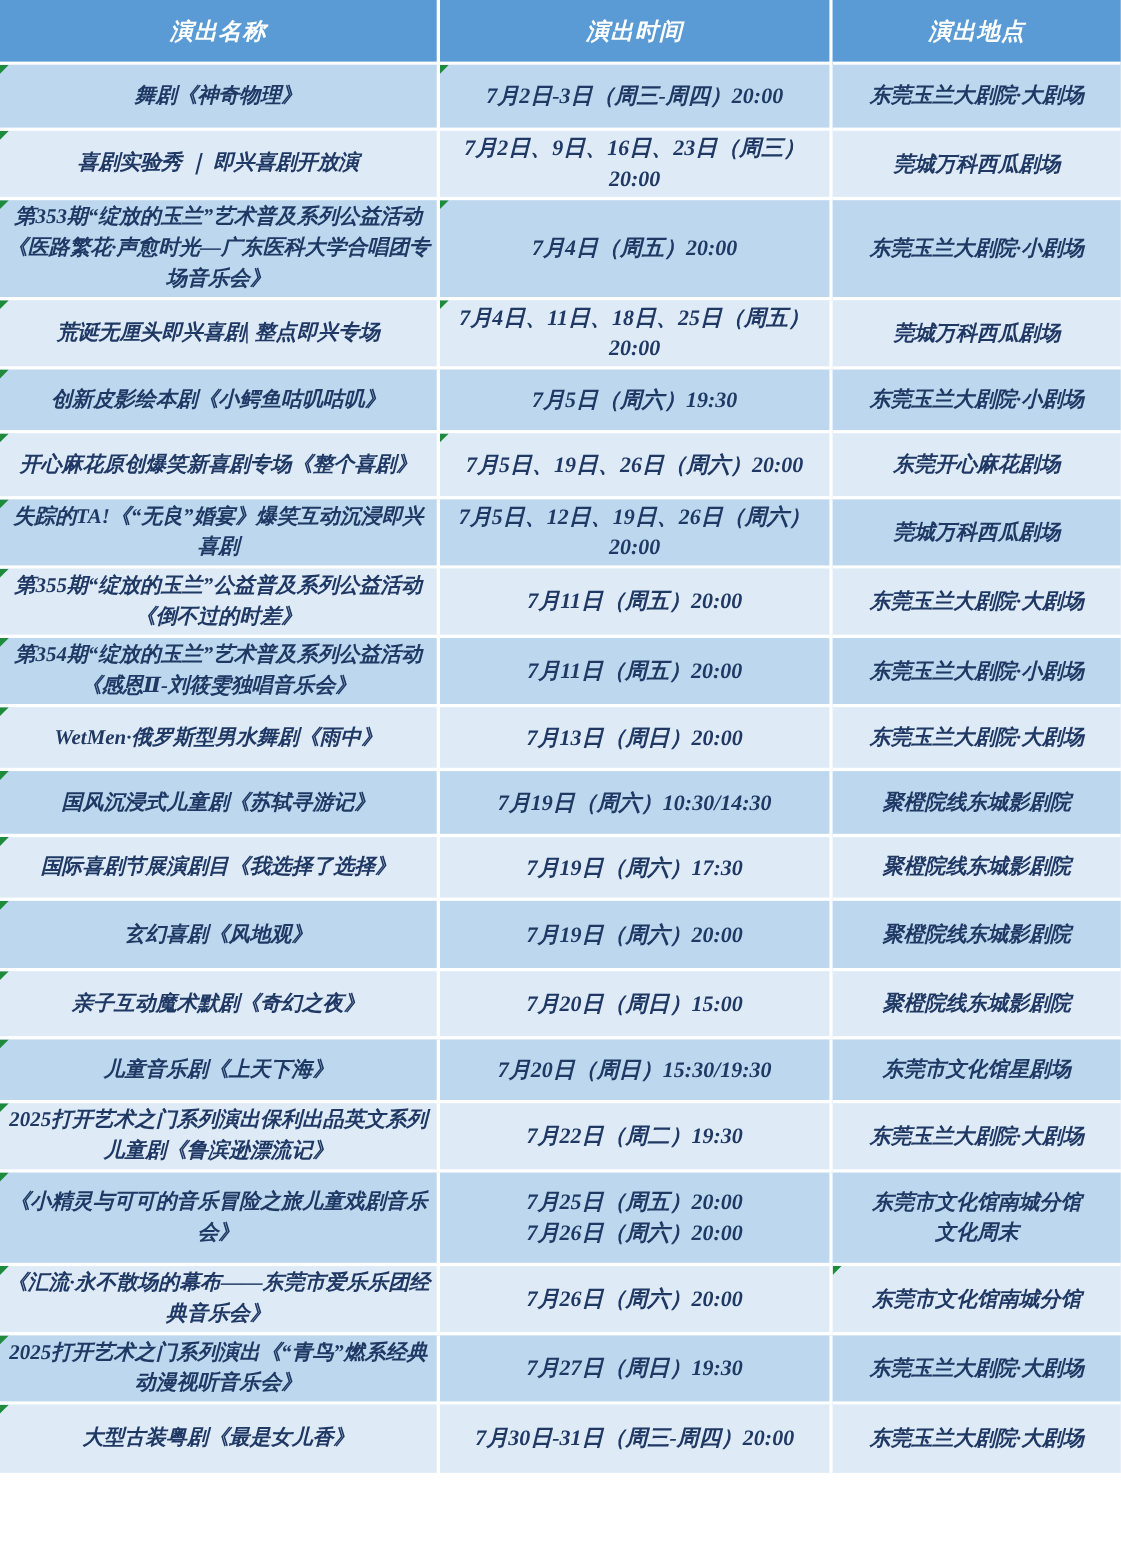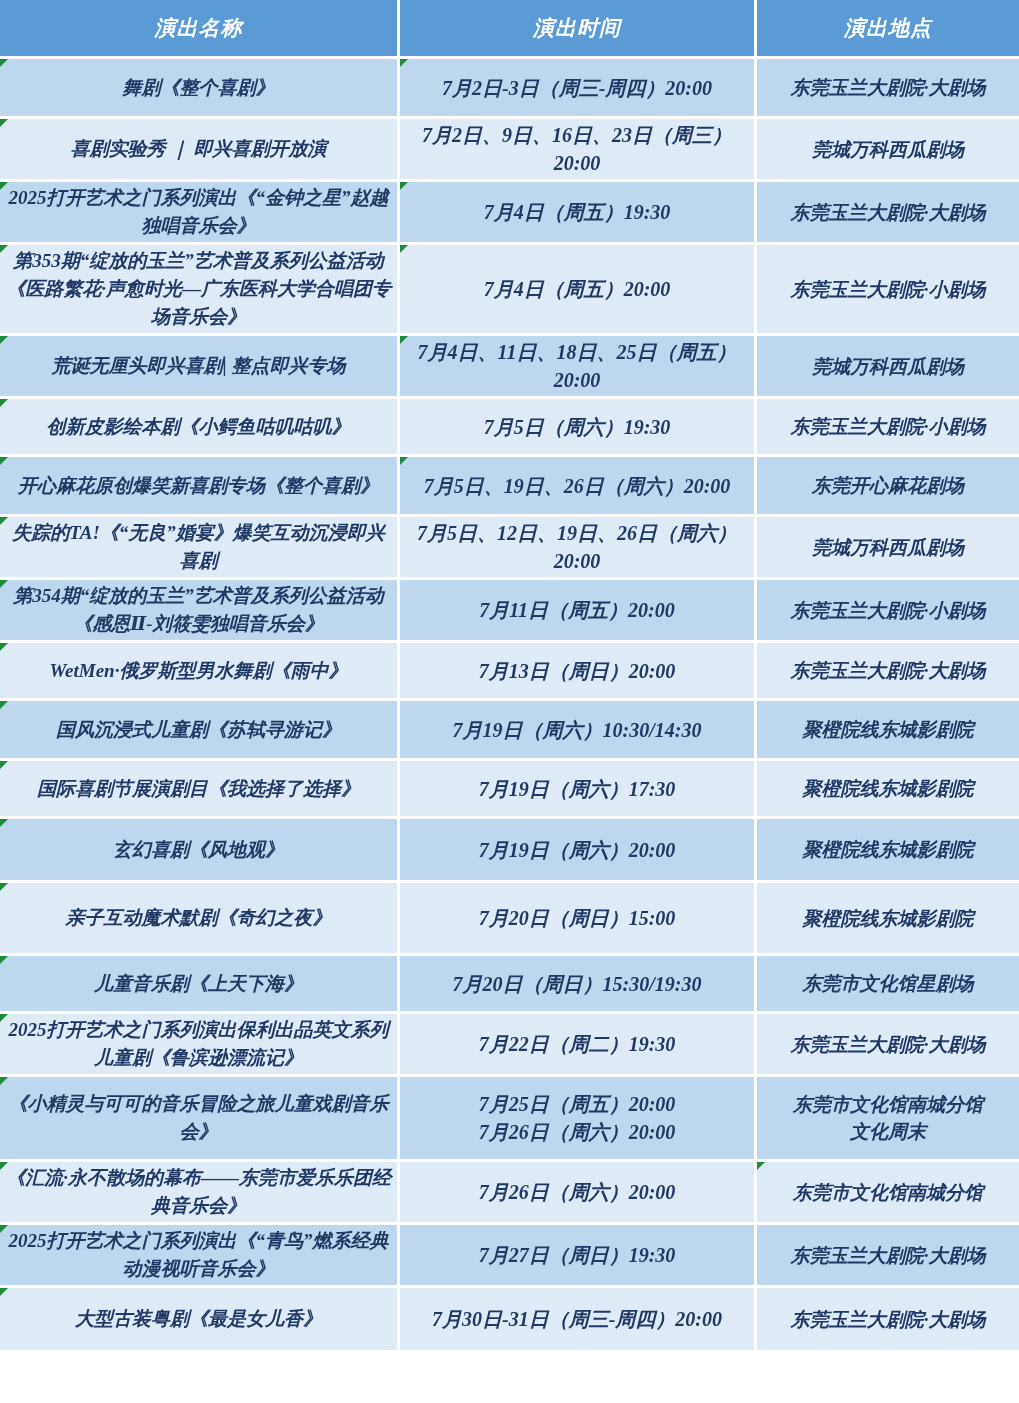--- a/index.html
+++ b/index.html
@@ -63,33 +63,28 @@
     </colgroup>
     <thead>
       <tr>
         <th><span>演出名称</span></th>
         <th><span>演出时间</span></th>
         <th><span>演出地点</span></th>
       </tr>
     </thead>
     <tbody>
       <tr style="height:60px">
-        <td class="c-name"><i class="flag"></i><span>舞剧《整个喜剧》</span></td>
+        <td class="c-name"><i class="flag"></i><span>舞剧《神奇物理》</span></td>
         <td class="c-time"><i class="flag"></i><span>7月2日-3日（周三-周四）20:00</span></td>
         <td class="c-venue"><span>东莞玉兰大剧院·大剧场</span></td>
       </tr>
       <tr style="height:54px">
         <td class="c-name"><i class="flag"></i><span>喜剧实验秀 ｜ 即兴喜剧开放演</span></td>
         <td class="c-time"><span>7月2日、9日、16日、23日（周三）20:00</span></td>
         <td class="c-venue"><span>莞城万科西瓜剧场</span></td>
-      </tr>
-      <tr style="height:58px">
-        <td class="c-name"><i class="flag"></i><span>2025打开艺术之门系列演出《“金钟之星”赵越独唱音乐会》</span></td>
-        <td class="c-time"><i class="flag"></i><span>7月4日（周五）19:30</span></td>
-        <td class="c-venue"><span>东莞玉兰大剧院·大剧场</span></td>
       </tr>
       <tr style="height:84px">
         <td class="c-name"><i class="flag"></i><span>第353期“绽放的玉兰”艺术普及系列公益活动《医路繁花·声愈时光—广东医科大学合唱团专场音乐会》</span></td>
         <td class="c-time"><i class="flag"></i><span>7月4日（周五）20:00</span></td>
         <td class="c-venue"><span>东莞玉兰大剧院·小剧场</span></td>
       </tr>
       <tr style="height:49px">
         <td class="c-name"><i class="flag"></i><span>荒诞无厘头即兴喜剧| 整点即兴专场</span></td>
         <td class="c-time"><i class="flag"></i><span>7月4日、11日、18日、25日（周五）20:00</span></td>
         <td class="c-venue"><span>莞城万科西瓜剧场</span></td>
@@ -102,20 +97,25 @@
       <tr style="height:60px">
         <td class="c-name"><i class="flag"></i><span>开心麻花原创爆笑新喜剧专场《整个喜剧》</span></td>
         <td class="c-time"><i class="flag"></i><span>7月5日、19日、26日（周六）20:00</span></td>
         <td class="c-venue"><span>东莞开心麻花剧场</span></td>
       </tr>
       <tr style="height:57px">
         <td class="c-name"><i class="flag"></i><span>失踪的TA!《“无良”婚宴》爆笑互动沉浸即兴喜剧</span></td>
         <td class="c-time"><span>7月5日、12日、19日、26日（周六）20:00</span></td>
         <td class="c-venue"><span>莞城万科西瓜剧场</span></td>
       </tr>
+      <tr style="height:60px">
+        <td class="c-name"><i class="flag"></i><span>第355期“绽放的玉兰”公益普及系列公益活动《倒不过的时差》</span></td>
+        <td class="c-time"><span>7月11日（周五）20:00</span></td>
+        <td class="c-venue"><span>东莞玉兰大剧院·大剧场</span></td>
+      </tr>
       <tr style="height:61px">
         <td class="c-name"><i class="flag"></i><span>第354期“绽放的玉兰”艺术普及系列公益活动《感恩Ⅱ-刘筱雯独唱音乐会》</span></td>
         <td class="c-time"><span>7月11日（周五）20:00</span></td>
         <td class="c-venue"><span>东莞玉兰大剧院·小剧场</span></td>
       </tr>
       <tr style="height:48px">
         <td class="c-name"><i class="flag"></i><span>WetMen·俄罗斯型男水舞剧《雨中》</span></td>
         <td class="c-time"><span>7月13日（周日）20:00</span></td>
         <td class="c-venue"><span>东莞玉兰大剧院·大剧场</span></td>
       </tr>
@@ -127,21 +127,21 @@
       <tr style="height:50px">
         <td class="c-name"><i class="flag"></i><span>国际喜剧节展演剧目《我选择了选择》</span></td>
         <td class="c-time"><span>7月19日（周六）17:30</span></td>
         <td class="c-venue"><span>聚橙院线东城影剧院</span></td>
       </tr>
       <tr style="height:64px">
         <td class="c-name"><i class="flag"></i><span>玄幻喜剧《风地观》</span></td>
         <td class="c-time"><span>7月19日（周六）20:00</span></td>
         <td class="c-venue"><span>聚橙院线东城影剧院</span></td>
       </tr>
-      <tr style="height:73px">
+      <tr style="height:62px">
         <td class="c-name"><i class="flag"></i><span>亲子互动魔术默剧《奇幻之夜》</span></td>
         <td class="c-time"><span>7月20日（周日）15:00</span></td>
         <td class="c-venue"><span>聚橙院线东城影剧院</span></td>
       </tr>
       <tr style="height:55px">
         <td class="c-name"><i class="flag"></i><span>儿童音乐剧《上天下海》</span></td>
         <td class="c-time"><span>7月20日（周日）15:30/19:30</span></td>
         <td class="c-venue"><span>东莞市文化馆星剧场</span></td>
       </tr>
       <tr style="height:59px">

